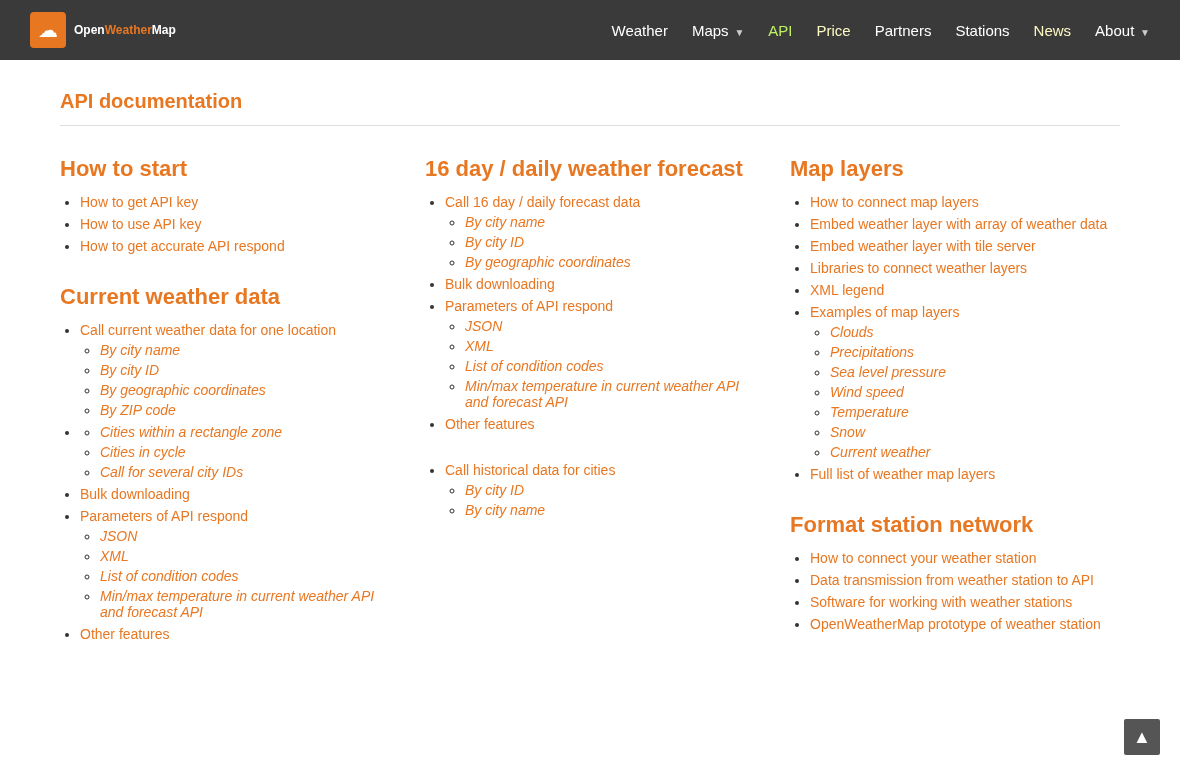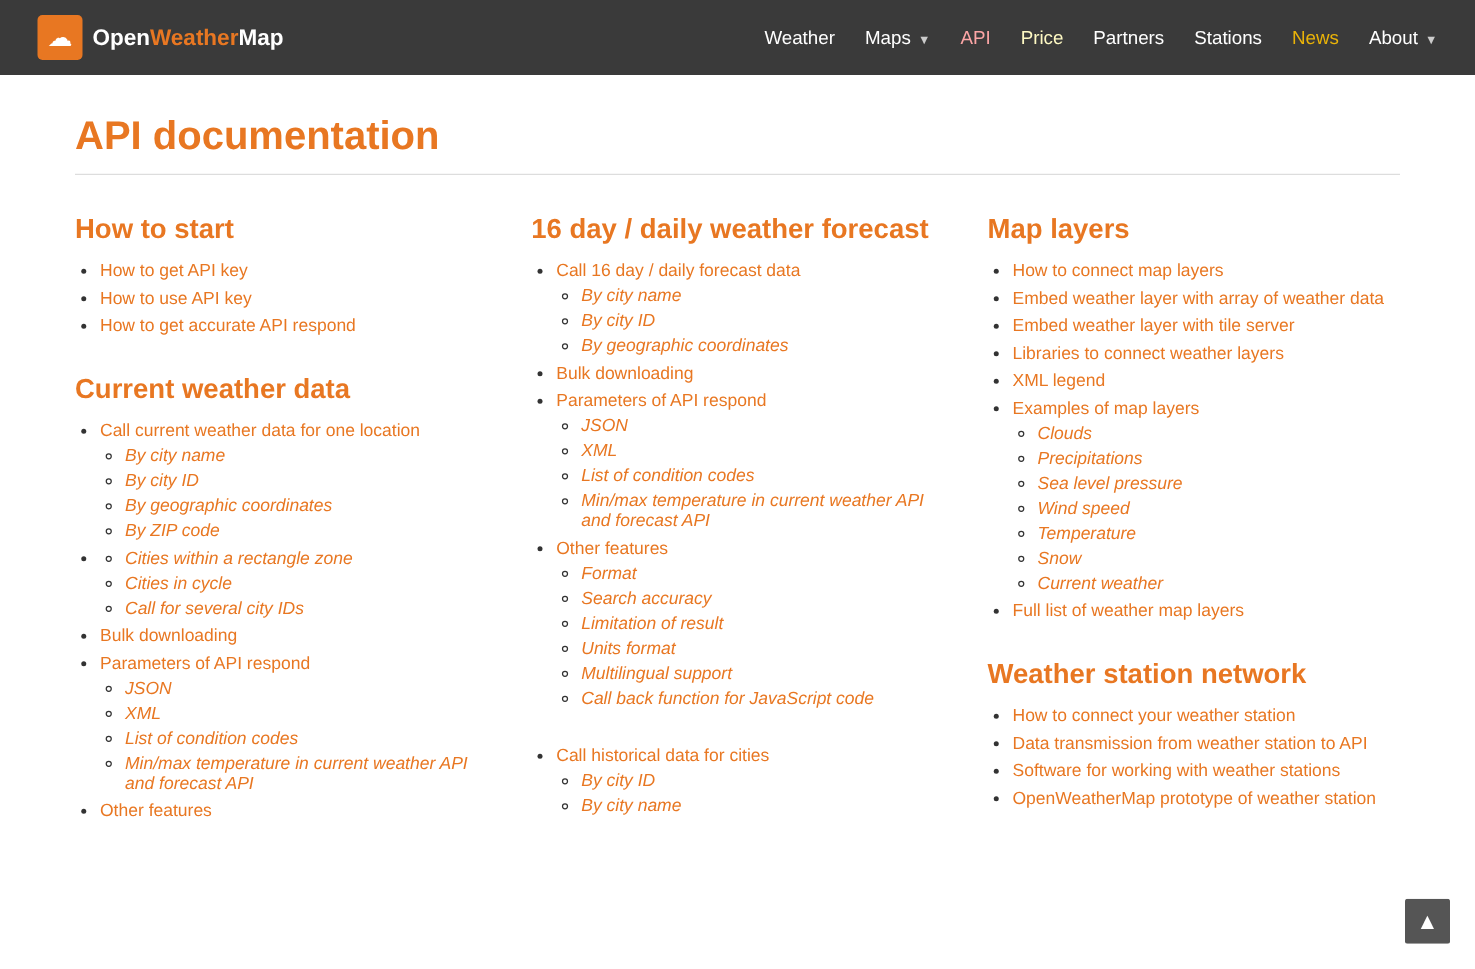--- a/index.html
+++ b/index.html
@@ -25,21 +25,21 @@
       border-radius: 4px;
       display: flex;
       align-items: center;
       justify-content: center;
       margin-right: 8px;
       font-size: 20px;
       color: #fff;
     }
     .nav-logo-text {
       color: #fff;
-      font-size: 18px;
+      font-size: 12px;
       font-weight: bold;
     }
     .nav-logo-text span { color: #e87722; }
     .nav-links {
       display: flex;
       gap: 24px;
       list-style: none;
     }
     .nav-links li a {
       color: #fff;
@@ -52,21 +52,21 @@
       color: #ccc;
     }
 
     
     .page-container {
       max-width: 1100px;
       margin: 0 auto;
       padding: 30px 20px;
     }
     .page-title {
-      font-size: 32px;
+      font-size: 20px;
       font-weight: bold;
       color: #e87722;
       margin-bottom: 12px;
     }
     .page-title-divider {
       border: none;
       border-top: 1px solid #ddd;
       margin-bottom: 30px;
     }
 
@@ -134,25 +134,25 @@
 <nav>
   <div class="nav-logo">
     <div class="nav-logo-icon">☁</div>
     <span class="nav-logo-text">
       <span style="color:#fff">Open</span><span style="color:#e87722">Weather</span><span style="color:#fff">Map</span>
     </span>
   </div>
   <ul class="nav-links" id="nav-links">
   <li><a href="#" class="doc-link" style="color: rgb(255, 255, 255);">Weather</a></li>
       <li><a href="#" class="doc-link" style="color: rgb(255, 255, 255);">Maps<span class="nav-dropdown-arrow"> ▼</span></a></li>
-      <li><a href="#" class="doc-link" style="color: #fca5a5;">API</a></li>
+      <li><a href="#" class="doc-link" style="color: #bef264;">API</a></li>
       <li><a href="#" class="doc-link" style="color: #fef9c3;">Price</a></li>
       <li><a href="#" class="doc-link" style="color: rgb(255, 255, 255);">Partners</a></li>
       <li><a href="#" class="doc-link" style="color: rgb(255, 255, 255);">Stations</a></li>
-      <li><a href="#" class="doc-link" style="color: #eab308;">News</a></li>
+      <li><a href="#" class="doc-link" style="color: #fef9c3;">News</a></li>
       <li><a href="#" class="doc-link" style="color: rgb(255, 255, 255);">About<span class="nav-dropdown-arrow"> ▼</span></a></li>
     </ul>
 </nav>
 
 <div class="page-container">
   <h1 class="page-title">API documentation</h1>
   <hr class="page-title-divider">
 
   <div class="content-grid">
     <div id="col1">
@@ -198,28 +198,21 @@
                 <li><a href="#" class="doc-link">By city ID</a></li>
                 <li><a href="#" class="doc-link">By geographic coordinates</a></li>
               </ul></li>
             <li><a href="#" class="doc-link">Bulk downloading</a></li>
             <li><a href="#" class="doc-link">Parameters of API respond</a><ul class="sub-list">
                 <li><a href="#" class="doc-link">JSON</a></li>
                 <li><a href="#" class="doc-link">XML</a></li>
                 <li><a href="#" class="doc-link">List of condition codes</a></li>
                 <li><a href="#" class="doc-link">Min/max temperature in current weather API and forecast API</a></li>
               </ul></li>
-            <li><a href="#" class="doc-link">Other features</a><ul class="sub-list">
-                <li><a href="#" class="doc-link">Format</a></li>
-                <li><a href="#" class="doc-link">Search accuracy</a></li>
-                <li><a href="#" class="doc-link">Limitation of result</a></li>
-                <li><a href="#" class="doc-link">Units format</a></li>
-                <li><a href="#" class="doc-link">Multilingual support</a></li>
-                <li><a href="#" class="doc-link">Call back function for JavaScript code</a></li>
-              </ul></li>
+            <li><a href="#" class="doc-link">Other features</a></li>
           </ul>
         </div>
         <div class="section-block">
           <ul class="top-list">
             <li><a href="#" class="doc-link">Call historical data for cities</a><ul class="sub-list">
                 <li><a href="#" class="doc-link">By city ID</a></li>
                 <li><a href="#" class="doc-link">By city name</a></li>
               </ul></li>
           </ul>
         </div>
@@ -239,21 +232,21 @@
                 <li><a href="#" class="doc-link">Sea level pressure</a></li>
                 <li><a href="#" class="doc-link">Wind speed</a></li>
                 <li><a href="#" class="doc-link">Temperature</a></li>
                 <li><a href="#" class="doc-link">Snow</a></li>
                 <li><a href="#" class="doc-link">Current weather</a></li>
               </ul></li>
             <li><a href="#" class="doc-link">Full list of weather map layers</a></li>
           </ul>
         </div>
         <div class="section-block">
-          <div class="section-title">Weather station network</div>
+          <div class="section-title">Format station network</div>
           <ul class="top-list">
             <li><a href="#" class="doc-link">How to connect your weather station</a></li>
             <li><a href="#" class="doc-link">Data transmission from weather station to API</a></li>
             <li><a href="#" class="doc-link">Software for working with weather stations</a></li>
             <li><a href="#" class="doc-link">OpenWeatherMap prototype of weather station</a></li>
           </ul>
         </div>
       </div>
   </div>
 </div>

